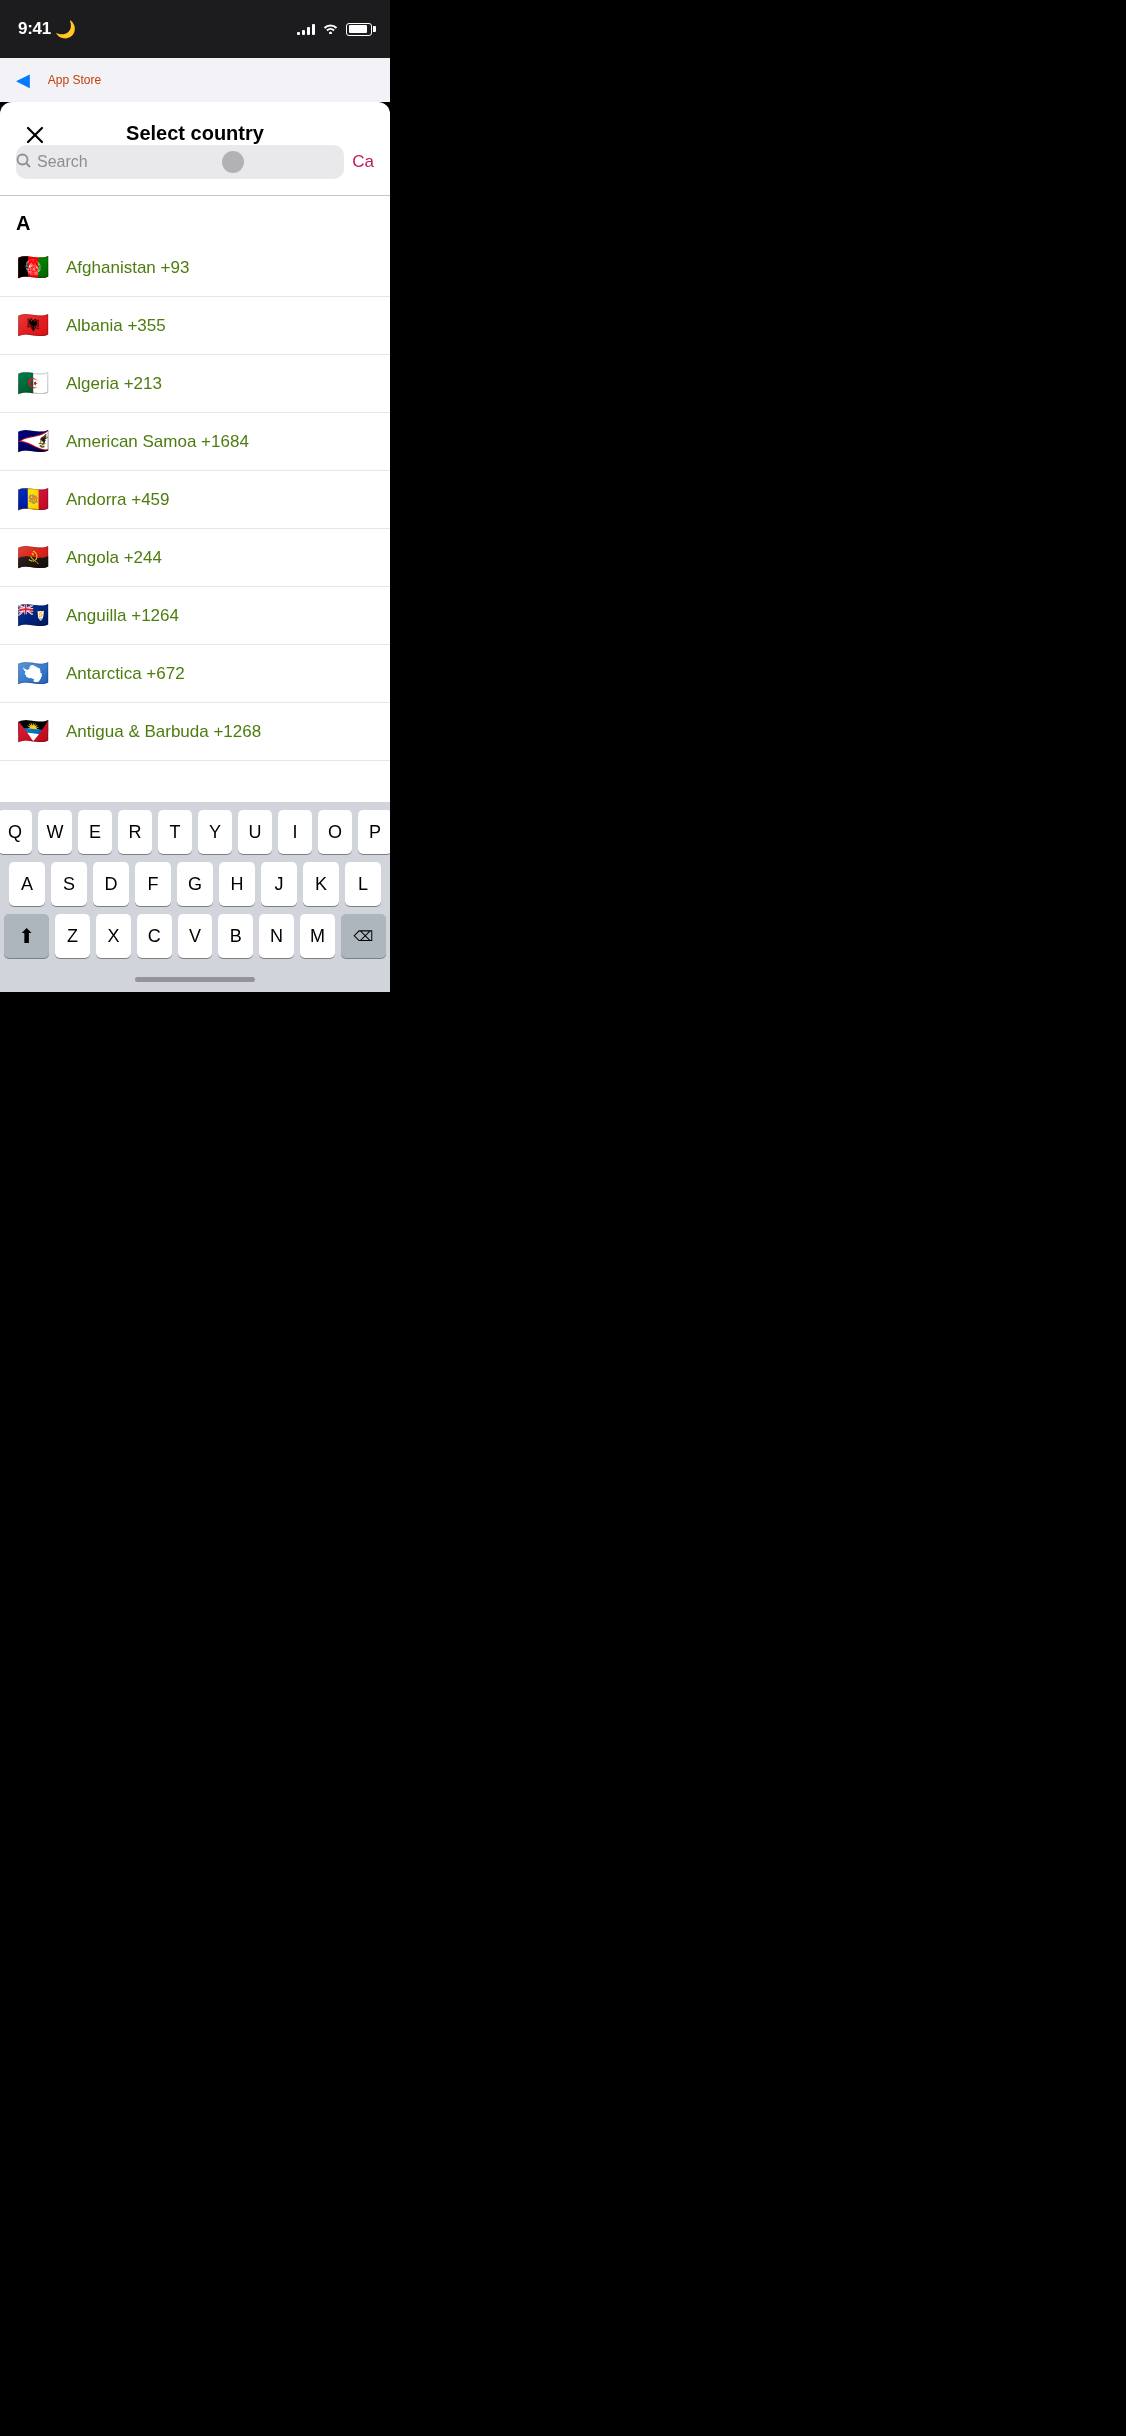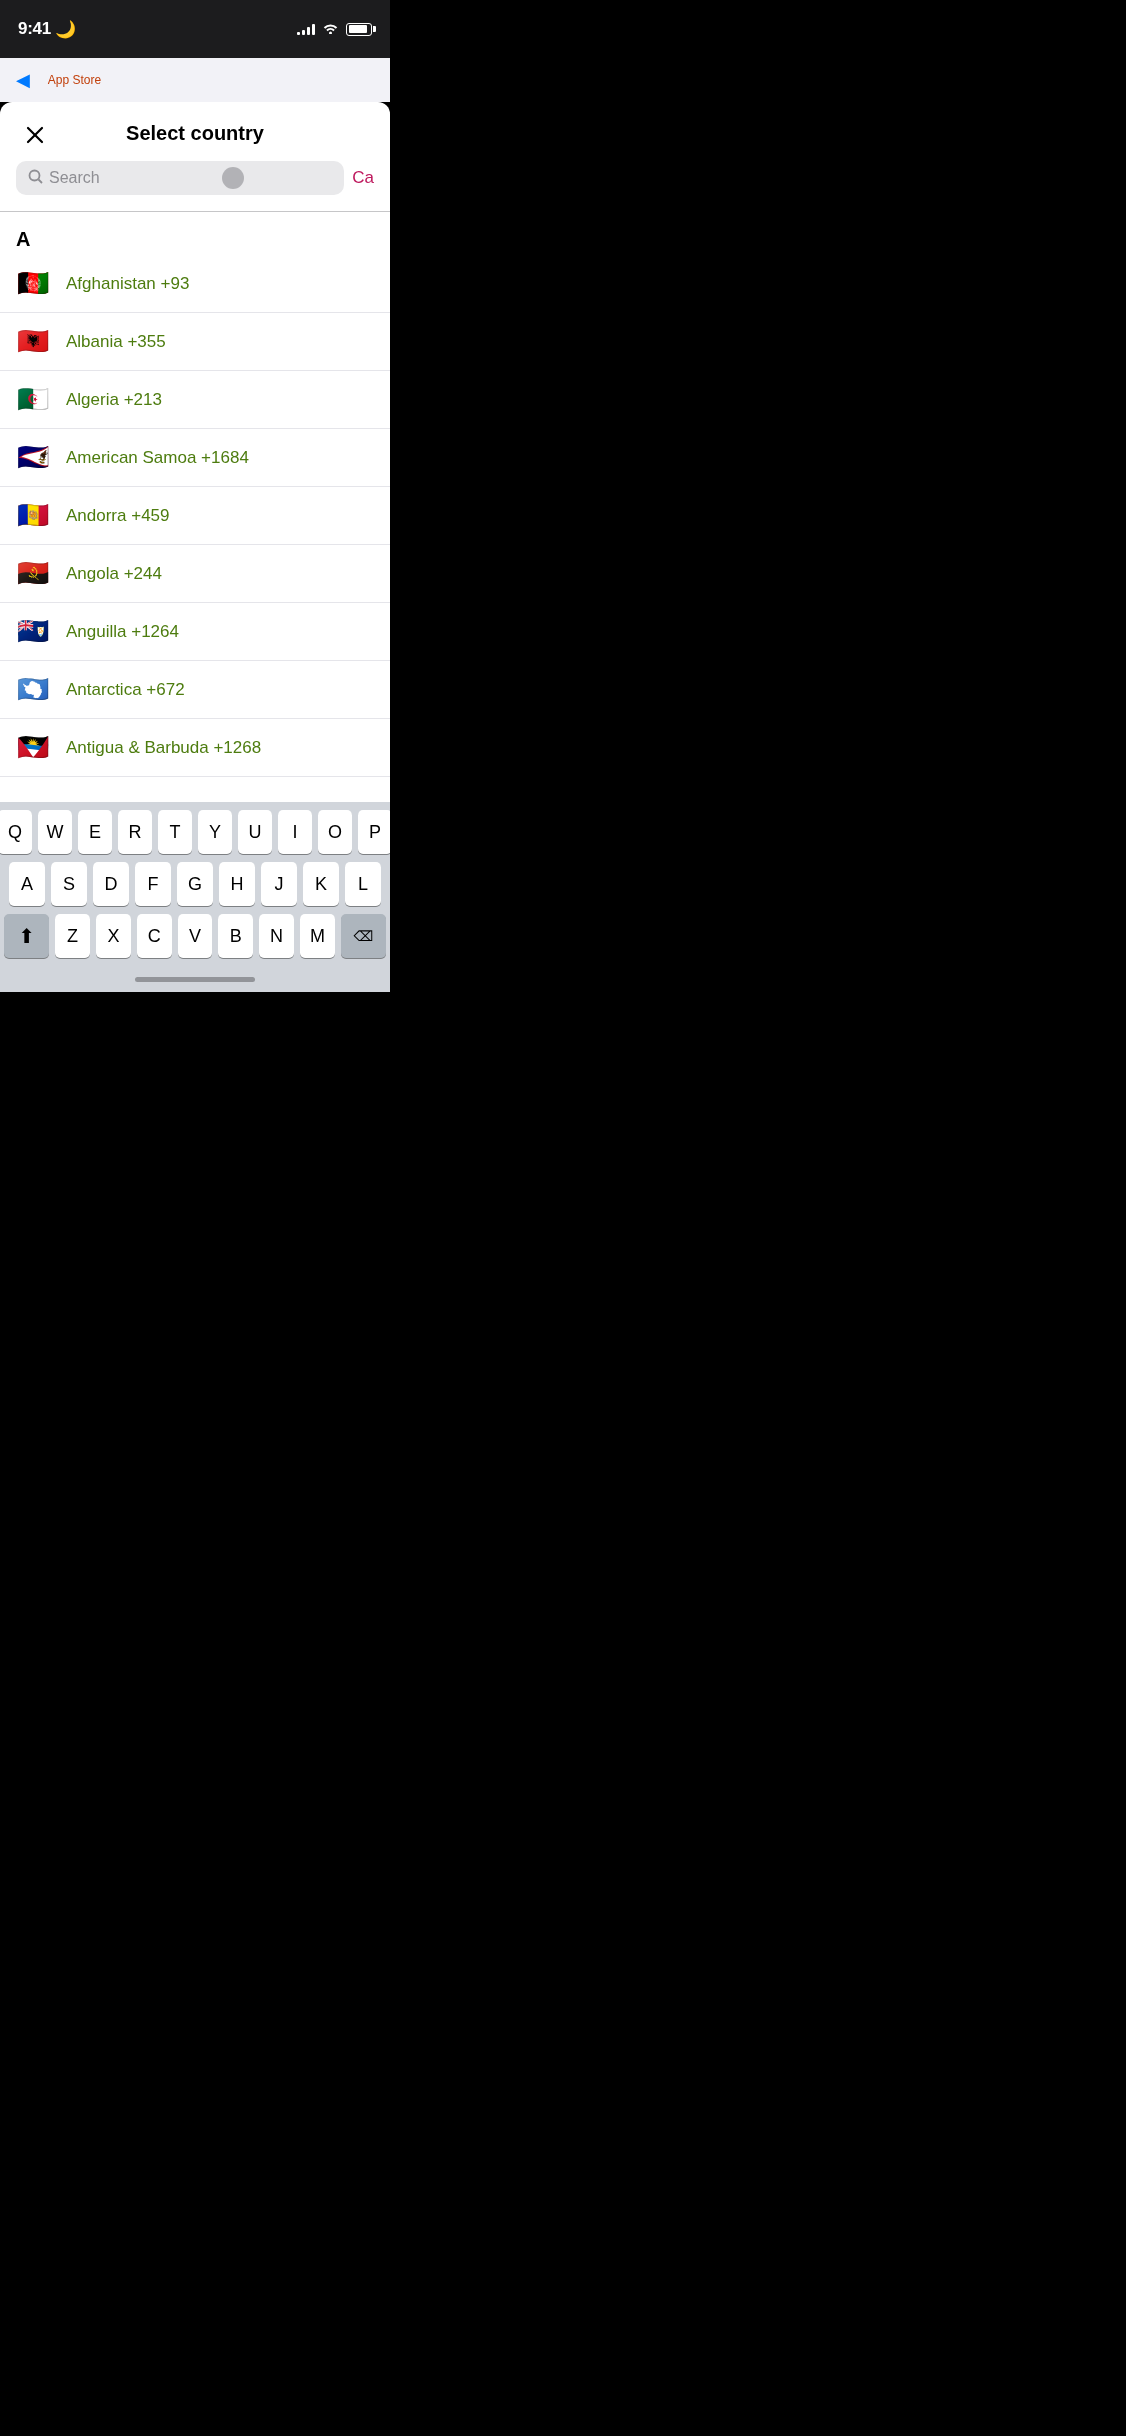--- a/index.html
+++ b/index.html
@@ -103,21 +103,21 @@
       border-radius: 12px 12px 0 0;
       min-height: 700px;
       position: relative;
     }
 
     
     .modal-header {
       display: flex;
       align-items: center;
       justify-content: center;
-      padding: 20px 60px 16px;
+      padding: 20px 60px 0;
       position: relative;
     }
     .modal-title {
       font-size: 20px;
       font-weight: 700;
       color: #000;
       text-align: center;
     }
     .close-btn {
       position: absolute;
@@ -141,21 +141,21 @@
       display: flex;
       gap: 8px;
       align-items: center;
     }
     .search-input-container {
       flex: 1;
       background: #e9e9eb;
       border-radius: 10px;
       display: flex;
       align-items: center;
-      padding: 8px 12px;
+      padding: 8px 0;
       gap: 6px;
       position: relative;
     }
     .search-icon-wrap {
       color: #8e8e93;
       font-size: 15px;
     }
     .search-input {
       border: none;
       background: transparent;

